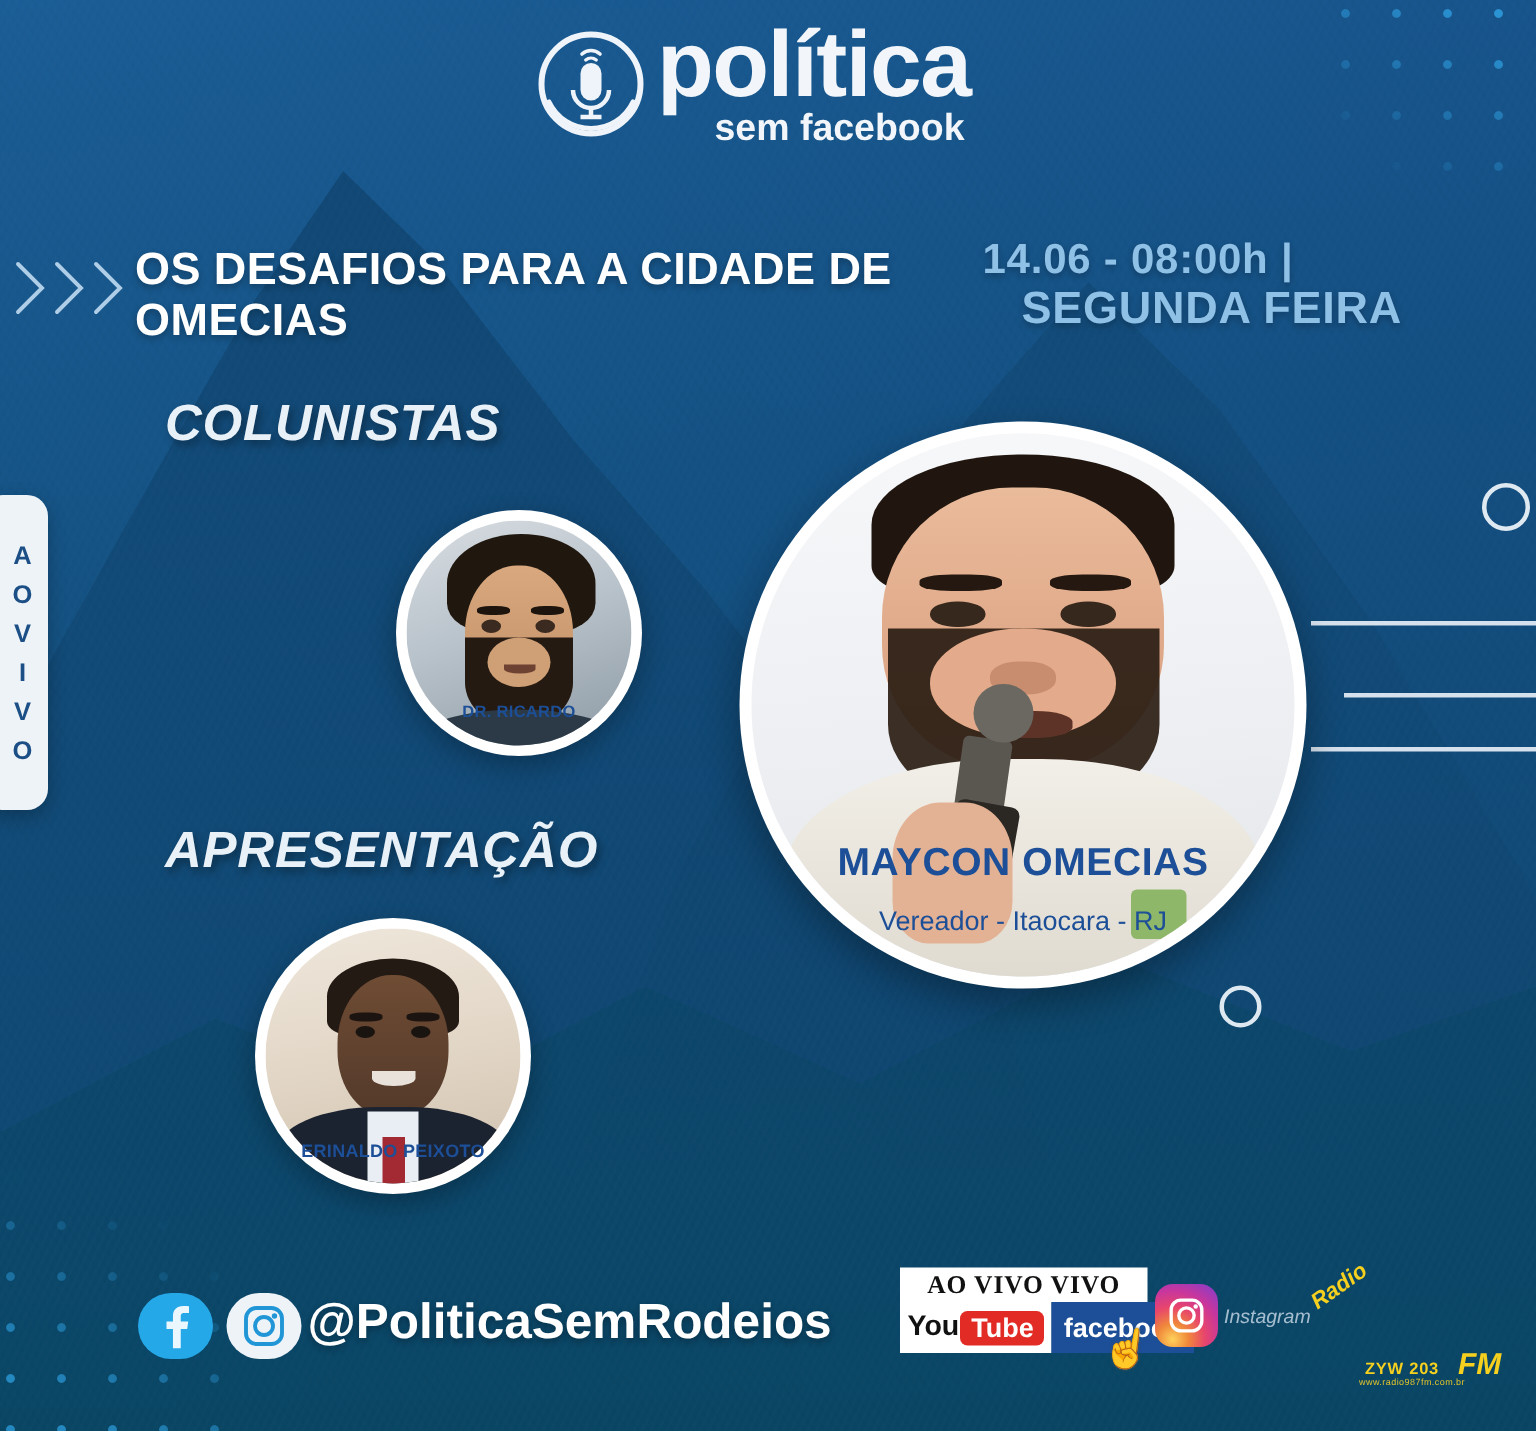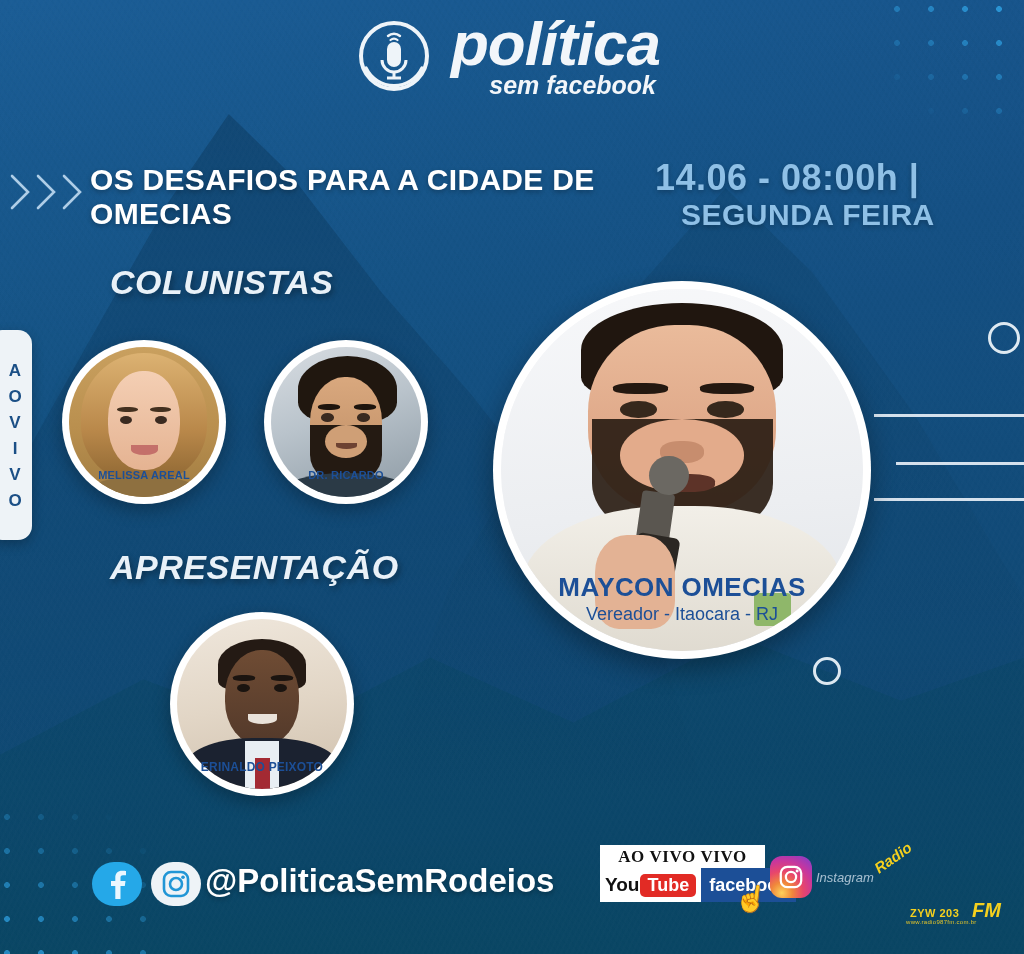--- a/index.html
+++ b/index.html
@@ -35,37 +35,37 @@
     mask-image:linear-gradient(215deg, rgba(0,0,0,1) 20%, rgba(0,0,0,0) 85%);}
   .dots-bl{left:-10px;bottom:-6px;width:165px;height:160px;opacity:.75;
     -webkit-mask-image:linear-gradient(35deg, rgba(0,0,0,1) 20%, rgba(0,0,0,0) 85%);
     mask-image:linear-gradient(35deg, rgba(0,0,0,1) 20%, rgba(0,0,0,0) 85%);}
 
   
   .edge-line{position:absolute;right:0;height:3px;background:#e6eef6;opacity:.92;}
   .edge-circle{position:absolute;border:3px solid #e9f1f8;border-radius:50%;opacity:.95;}
 
   
-  .logo{position:absolute;left:352px;top:14px;display:flex;align-items:center;gap:15px;font-style:italic;}
+  .logo{position:absolute;left:352px;top:14px;display:flex;align-items:center;gap:2px;}
   .logo-mark{width:84px;height:84px;position:relative;flex:0 0 auto;}
   .logo-text{display:flex;flex-direction:column;line-height:.9;}
   .logo-main{font-size:62px;font-weight:bold;color:#f2f6fa;letter-spacing:-1px;}
   .logo-sub{font-size:25px;font-weight:bold;color:#f2f6fa;align-self:flex-end;margin-top:2px;margin-right:4px;}
 
   .chev-svg{position:absolute;top:168px;}
 
   
   .headline{position:absolute;left:90px;top:163px;width:520px;
     font-size:30px;font-weight:bold;color:#ffffff;line-height:1.12;letter-spacing:.3px;
     text-shadow:0 2px 5px rgba(0,0,0,.28);}
 
   
   .dateblock{position:absolute;left:655px;top:158px;width:330px;text-align:left;
     color:#8fc0e6;font-weight:bold;text-shadow:0 2px 5px rgba(0,0,0,.25);}
-  .date-line1{font-size:36px;line-height:1.1;letter-spacing:.5px;}
+  .date-line1{font-size:28px;line-height:1.1;letter-spacing:.5px;}
   .date-line2{font-size:30px;line-height:1.15;letter-spacing:.5px;padding-left:26px;}
 
   
   .sect{position:absolute;font-size:34px;font-style:italic;font-weight:bold;color:#e9f1f8;
     letter-spacing:.5px;text-shadow:2px 3px 6px rgba(0,0,0,.35);}
   .sect-col{left:110px;top:263px;}
   .sect-apr{left:110px;top:548px;}
 
   
   .avatar{position:absolute;border-radius:50%;background:#ffffff;
@@ -84,21 +84,21 @@
   .fa-mouth{position:absolute;border-radius:0 0 50% 50%;}
   .fa-beard{position:absolute;border-radius:0 0 50% 50%;}
   .fa-shirt{position:absolute;border-radius:50% 50% 0 0;}
 
   
   .guest{position:absolute;left:493px;top:281px;width:378px;height:378px;border-radius:50%;
     background:#ffffff;box-shadow:0 10px 26px rgba(0,0,0,.32);overflow:hidden;}
   .guest-photo{position:absolute;inset:8px;border-radius:50%;overflow:hidden;background:#f4f5f7;}
   .guest-label{position:absolute;left:0;right:0;bottom:34px;text-align:center;color:#1c4f97;}
   .guest-name{font-size:26px;font-weight:bold;letter-spacing:.4px;}
-  .guest-role{font-size:18px;margin-top:1px;}
+  .guest-role{font-size:18px;margin-top:14px;}
 
   
   .aovivo{position:absolute;left:-12px;top:330px;width:44px;height:210px;
     background:#eef3f7;border-radius:14px;box-shadow:0 4px 12px rgba(0,0,0,.25);
     display:flex;flex-direction:column;align-items:center;justify-content:center;gap:9px;
     padding-left:10px;box-sizing:border-box;}
   .aovivo span{color:#1b4f86;font-weight:bold;font-size:17px;line-height:1;}
 
   
   .social{position:absolute;left:92px;top:862px;display:flex;align-items:center;gap:9px;}
@@ -190,36 +190,20 @@
     <span>A</span>
     <span>O</span>
     <span>V</span>
     <span>I</span>
     <span>V</span>
     <span>O</span>
   </div>
 
   <div class="sect sect-col">COLUNISTAS</div>
 
-  <div class="avatar" style="left:62px;top:340px;width:164px;height:164px;">
-    <div class="ava-photo">
-      <div class="face">
-        <div class="fa-bg" style="background:linear-gradient(180deg,#c9a05f 0%,#b98f4e 55%,#a07c42 100%);"></div>
-        <div class="fa-hair" style="left:8%;top:4%;width:84%;height:86%;background:linear-gradient(180deg,#e0b濃,#000);background:linear-gradient(180deg,#dcb272 0%,#b9884a 60%,#8e6733 100%);"></div>
-        <div class="fa-skin" style="left:26%;top:16%;width:48%;height:66%;background:linear-gradient(180deg,#f3cdb2 0%,#e8b897 70%,#d9a branches 100%);background:linear-gradient(180deg,#f4cfb4,#e5b392);"></div>
-        <div class="fa-brow" style="left:32%;top:40%;width:14%;height:3.6%;"></div>
-        <div class="fa-brow" style="left:54%;top:40%;width:14%;height:3.6%;"></div>
-        <div class="fa-eye" style="left:34%;top:46%;width:8%;height:5.5%;"></div>
-        <div class="fa-eye" style="left:57%;top:46%;width:8%;height:5.5%;"></div>
-        <div class="fa-mouth" style="left:41%;top:65%;width:18%;height:7%;background:#c4706a;"></div>
-        <div class="fa-shirt" style="left:12%;top:86%;width:76%;height:22%;background:#8e7040;"></div>
-      </div>
-    </div>
-    <div class="ava-name" style="font-size:11px;">MELISSA AREAL</div>
-  </div>
 
   <div class="avatar" style="left:264px;top:340px;width:164px;height:164px;">
     <div class="ava-photo">
       <div class="face">
         <div class="fa-bg" style="background:linear-gradient(160deg,#d8dde2 0%,#b9c3cb 45%,#8d9aa4 100%);"></div>
         <div class="fa-hair" style="left:18%;top:6%;width:66%;height:44%;background:#20170f;border-radius:50% 50% 30% 30%;"></div>
         <div class="fa-skin" style="left:26%;top:20%;width:48%;height:62%;background:linear-gradient(180deg,#d9a87e,#c08f66);"></div>
         <div class="fa-beard" style="left:26%;top:52%;width:48%;height:40%;background:#241a12;border-radius:0 0 50% 50%;"></div>
         <div class="fa-skin" style="left:36%;top:52%;width:28%;height:22%;background:#cf9f76;border-radius:50%;"></div>
         <div class="fa-brow" style="left:31%;top:38%;width:15%;height:4%;background:#1d140d;"></div>

